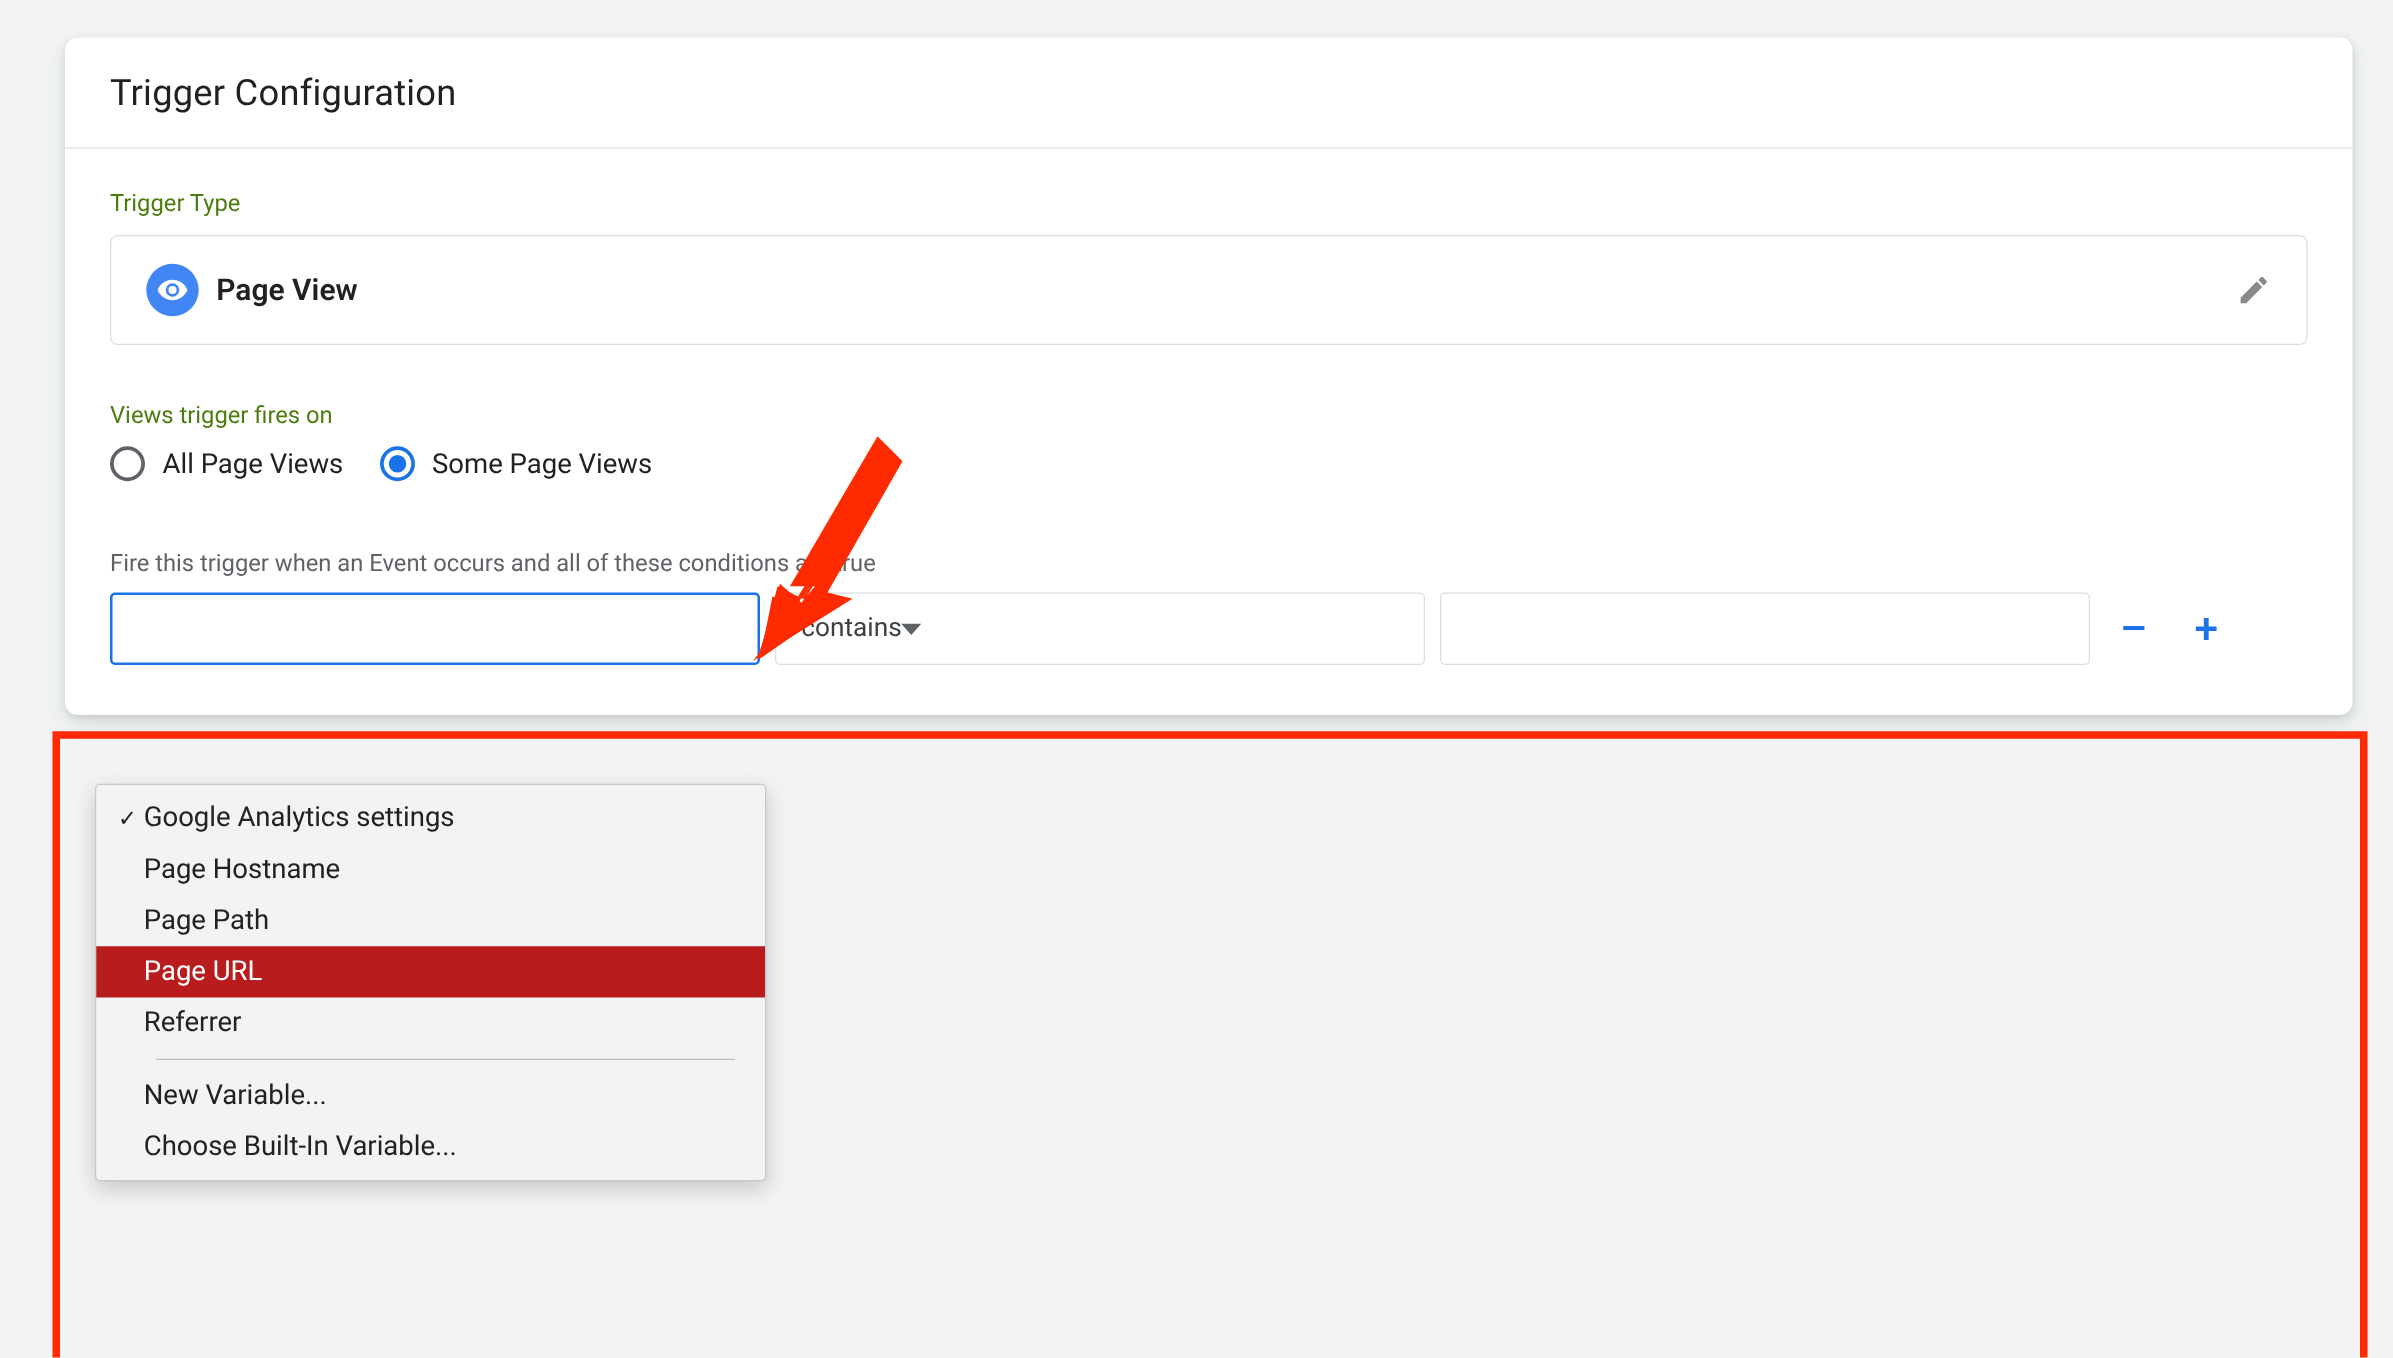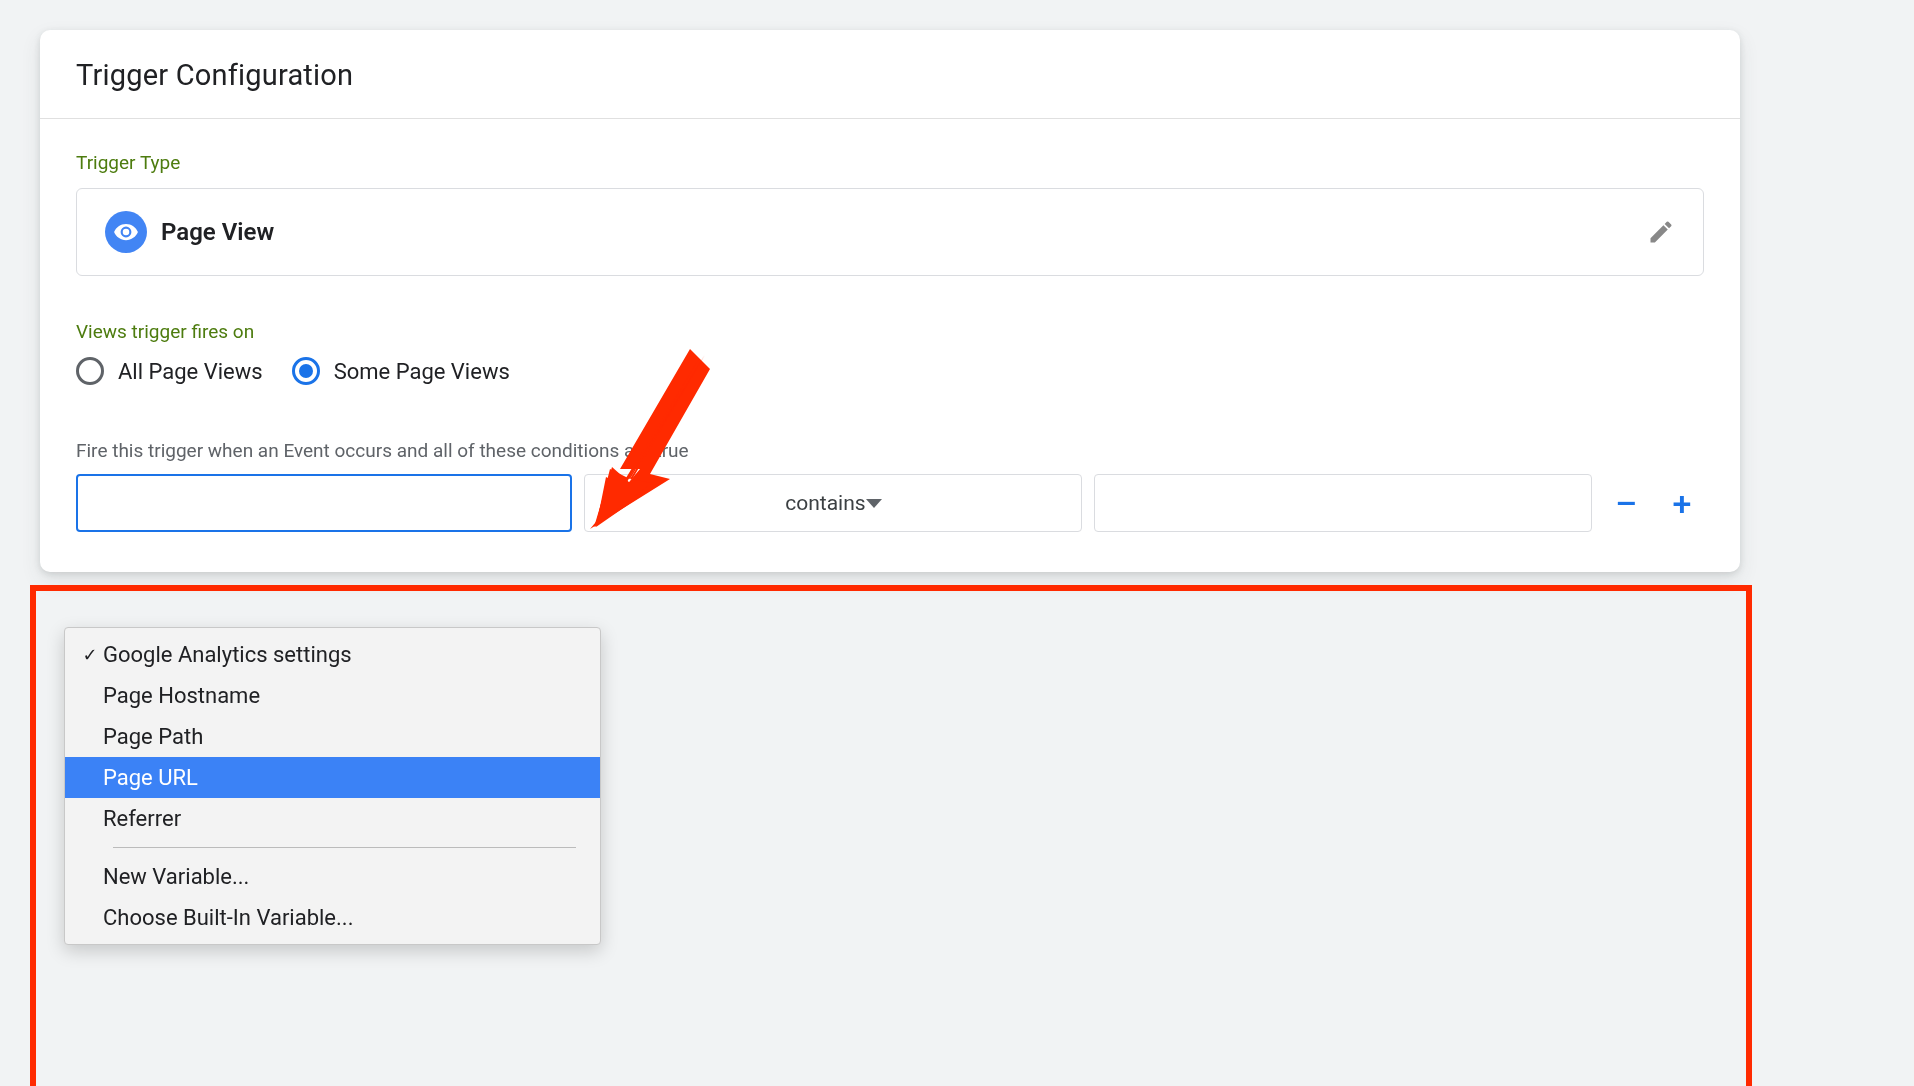--- a/index.html
+++ b/index.html
@@ -7,22 +7,22 @@
     font-family: Roboto, "Helvetica Neue", Arial, sans-serif;
     background: #f1f3f4;
     padding: 30px;
     width: 1914px;
     height: 1086px;
   }
   .card {
     background: #fff;
     border-radius: 10px;
     box-shadow: 0 2px 6px rgba(60,64,67,0.15), 0 8px 20px rgba(60,64,67,0.1);
-    width: 1700px;
-    margin-left: 10px;
+    width: 1830px;
+    margin-left: 22px;
     padding-bottom: 30px;
     position: relative;
   }
   .card-header {
     padding: 28px 36px 26px 36px;
     font-size: 29px;
     font-weight: 400;
     color: #202124;
     letter-spacing: 0.2px;
   }
@@ -133,21 +133,21 @@
     border-radius: 4px;
     font-size: 21px;
     color: #3c4043;
     background: #fff;
   }
   .variable-select { width: 520px; border: 2px solid #1a73e8; }
   .operator-select {
     width: 520px;
     display: flex;
     align-items: center;
-    justify-content: center;
+    justify-content: flex-start;
     padding: 0 20px;
   }
   .operator-select .caret {
     width: 0; height: 0;
     border-left: 8px solid transparent;
     border-right: 8px solid transparent;
     border-top: 9px solid #5f6368;
   }
   .value-input { width: 520px; padding: 0 16px; }
   .pm-btn {
@@ -178,21 +178,21 @@
     font-size: 22px;
     color: #202124;
     cursor: pointer;
   }
   .dropdown-item .check {
     width: 26px;
     text-align: center;
     font-size: 18px;
   }
   .dropdown-item.highlighted {
-    background: #3b82f6;
+    background: #b91c1c;
     color: #fff;
   }
   .dropdown-separator {
     margin: 8px 24px 8px 48px;
     border: none;
     border-top: 1px solid #bbb;
   }
 </style>
 </head>
 <body>

